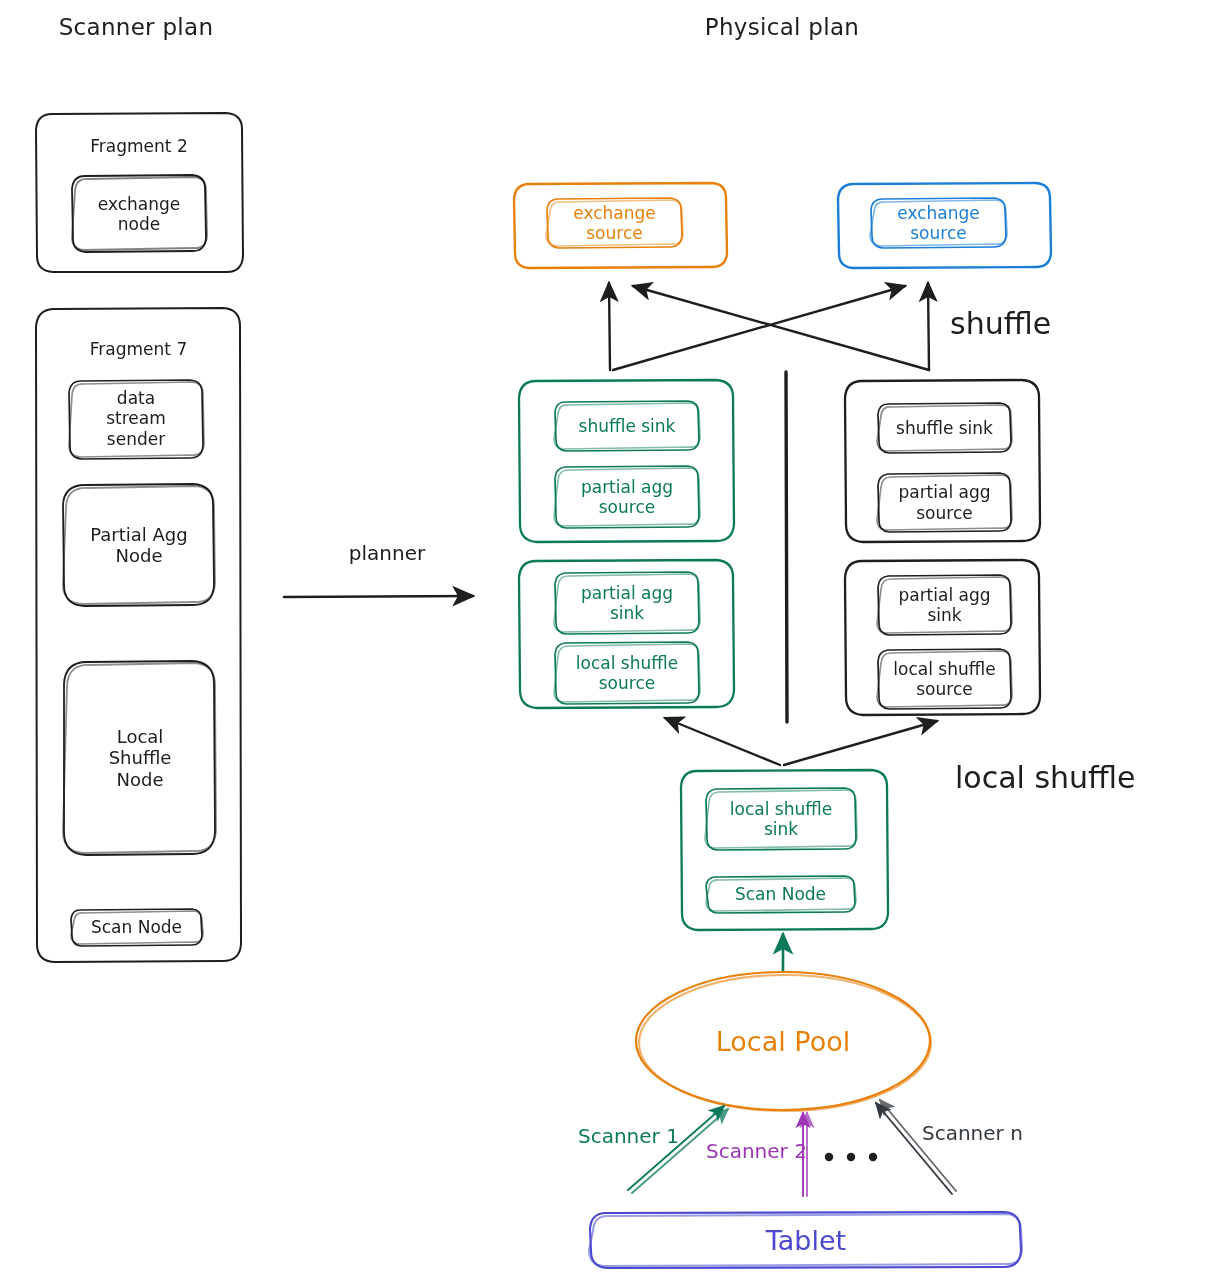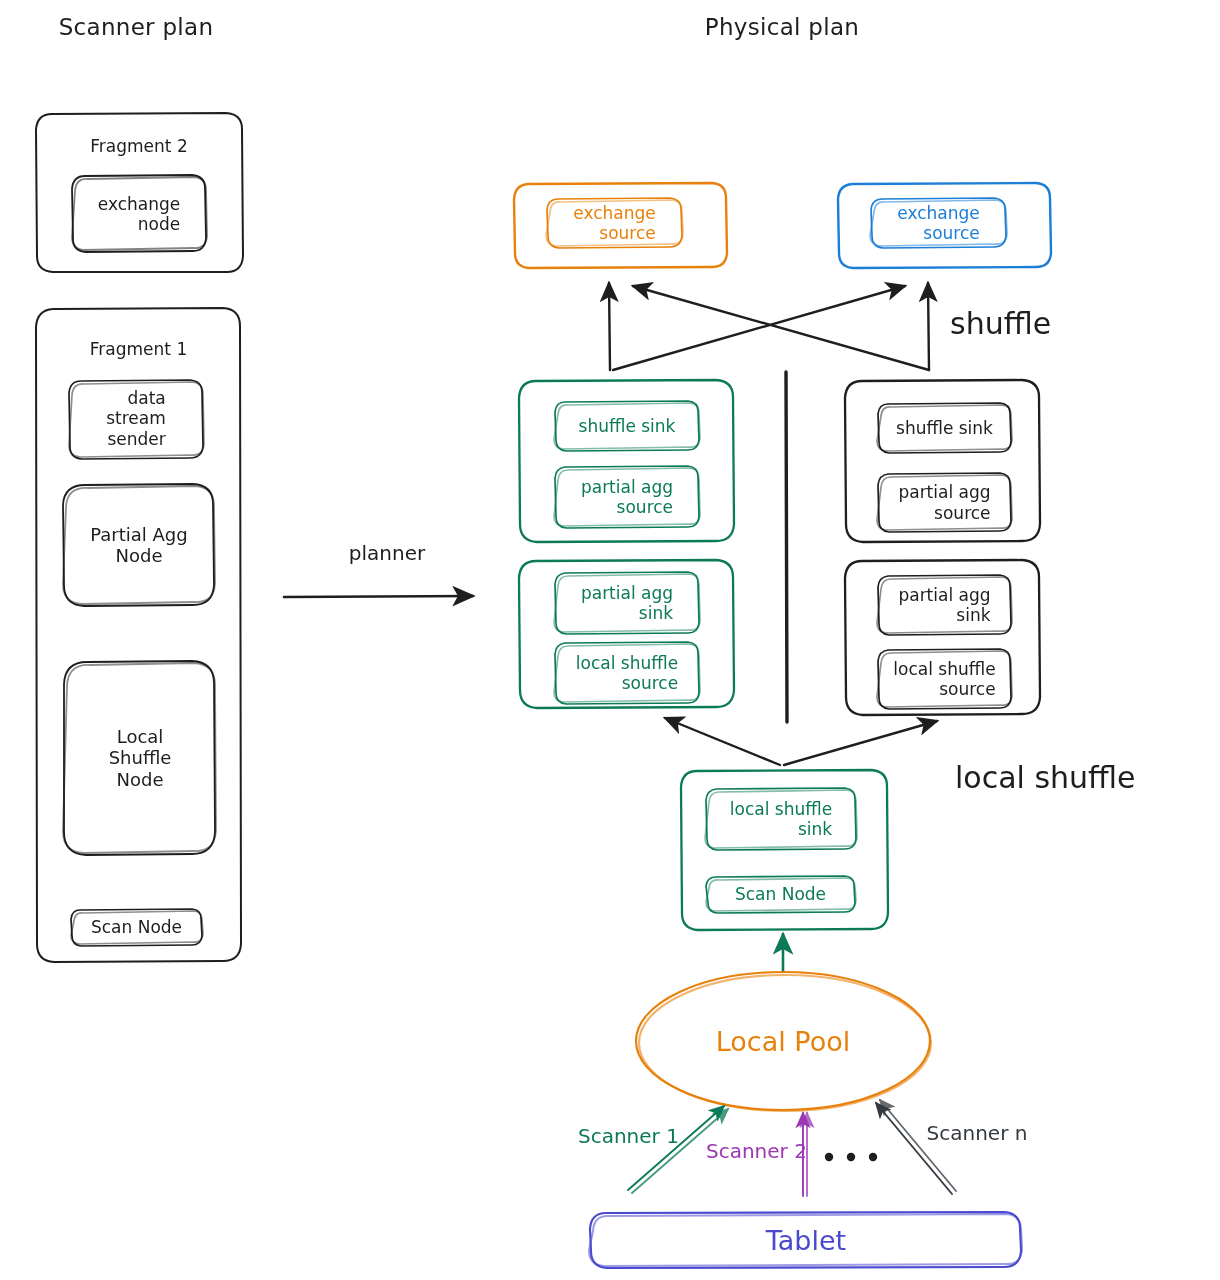--- a/index.html
+++ b/index.html
@@ -39,21 +39,20 @@
     letter-spacing: 0.3px;
   }
   .annot {
     font-size: 30px;
   }
   .annot-sm {
     font-size: 20px;
   }
   .node-text {
     font-size: 17px;
-    text-align: right;
   }
   .node-text-lg {
     font-size: 18px;
   }
   .frag-text {
     font-size: 17px;
   }
   .pool-text {
     font-size: 27px;
     color: #e8810c;
@@ -269,21 +268,21 @@
     </g>
   </svg>
 
   <div class="lbl title k" style="left:56px; top:14px; width:160px;">Scanner plan</div>
   <div class="lbl title k" style="left:697px; top:14px; width:170px;">Physical plan</div>
 
   <div class="lbl frag-text k" style="left:36px; top:136px; width:206px;">Fragment 2</div>
   <div class="lbl node-text k ctr" style="left:72px; top:176px; width:134px; height:76px;">exchange
 node</div>
 
-  <div class="lbl frag-text k" style="left:36px; top:339px; width:205px;">Fragment 1</div>
+  <div class="lbl frag-text k" style="left:36px; top:339px; width:205px;">Fragment 7</div>
   <div class="lbl node-text k ctr" style="left:69px; top:380px; width:134px; height:77px;">data
 stream
 sender</div>
   <div class="lbl node-text-lg k ctr" style="left:63px; top:484px; width:152px; height:122px;">Partial Agg
 Node</div>
   <div class="lbl node-text-lg k ctr" style="left:64px; top:661px; width:152px; height:194px;">Local
 Shuffle
 Node</div>
   <div class="lbl node-text k ctr" style="left:71px; top:909px; width:131px; height:37px;">Scan Node</div>
 
@@ -317,17 +316,17 @@
   <div class="lbl annot k" style="left:955px; top:760px; width:260px; text-align:left;">local shuffle</div>
 
   <div class="lbl node-text g ctr" style="left:706px; top:788px; width:150px; height:62px;">local shuffle
 sink</div>
   <div class="lbl node-text g ctr" style="left:706px; top:876px; width:149px; height:37px;">Scan Node</div>
 
   <div class="lbl pool-text ctr" style="left:636px; top:1022px; width:294px; height:40px;">Local Pool</div>
 
   <div class="lbl annot-sm g" style="left:578px; top:1125px; width:110px; text-align:left;">Scanner 1</div>
   <div class="lbl annot-sm p" style="left:706px; top:1140px; width:110px; text-align:left;">Scanner 2</div>
-  <div class="lbl annot-sm gray" style="left:922px; top:1122px; width:110px; text-align:center;">Scanner n</div>
+  <div class="lbl annot-sm gray" style="left:922px; top:1122px; width:110px; text-align:left;">Scanner n</div>
 
   <div class="lbl tablet-text ctr" style="left:591px; top:1222px; width:430px; height:38px;">Tablet</div>
 
 </div>
 
 </body></html>

